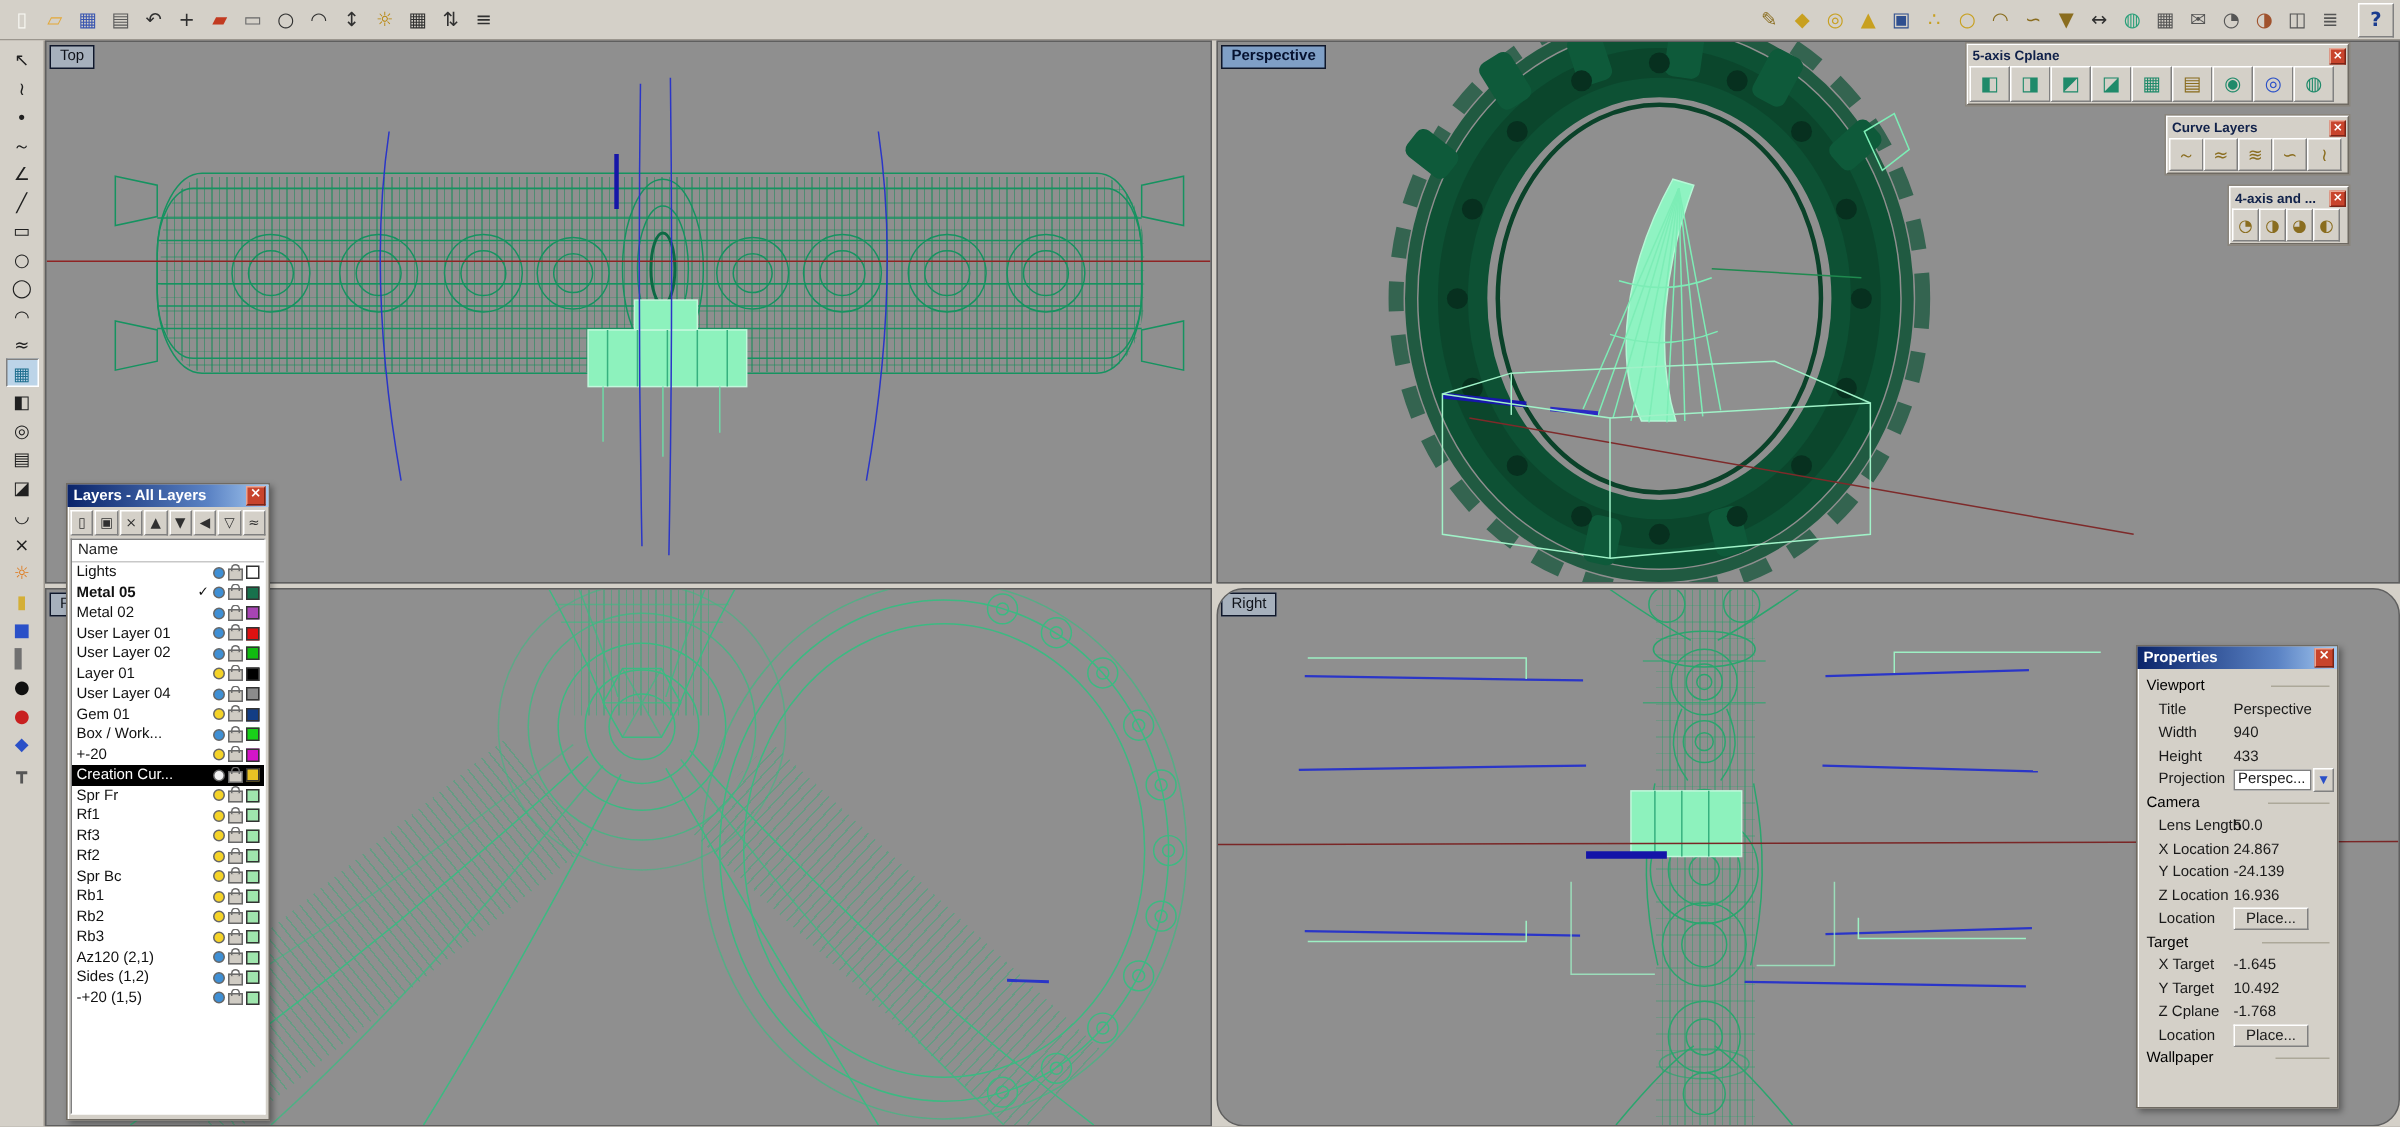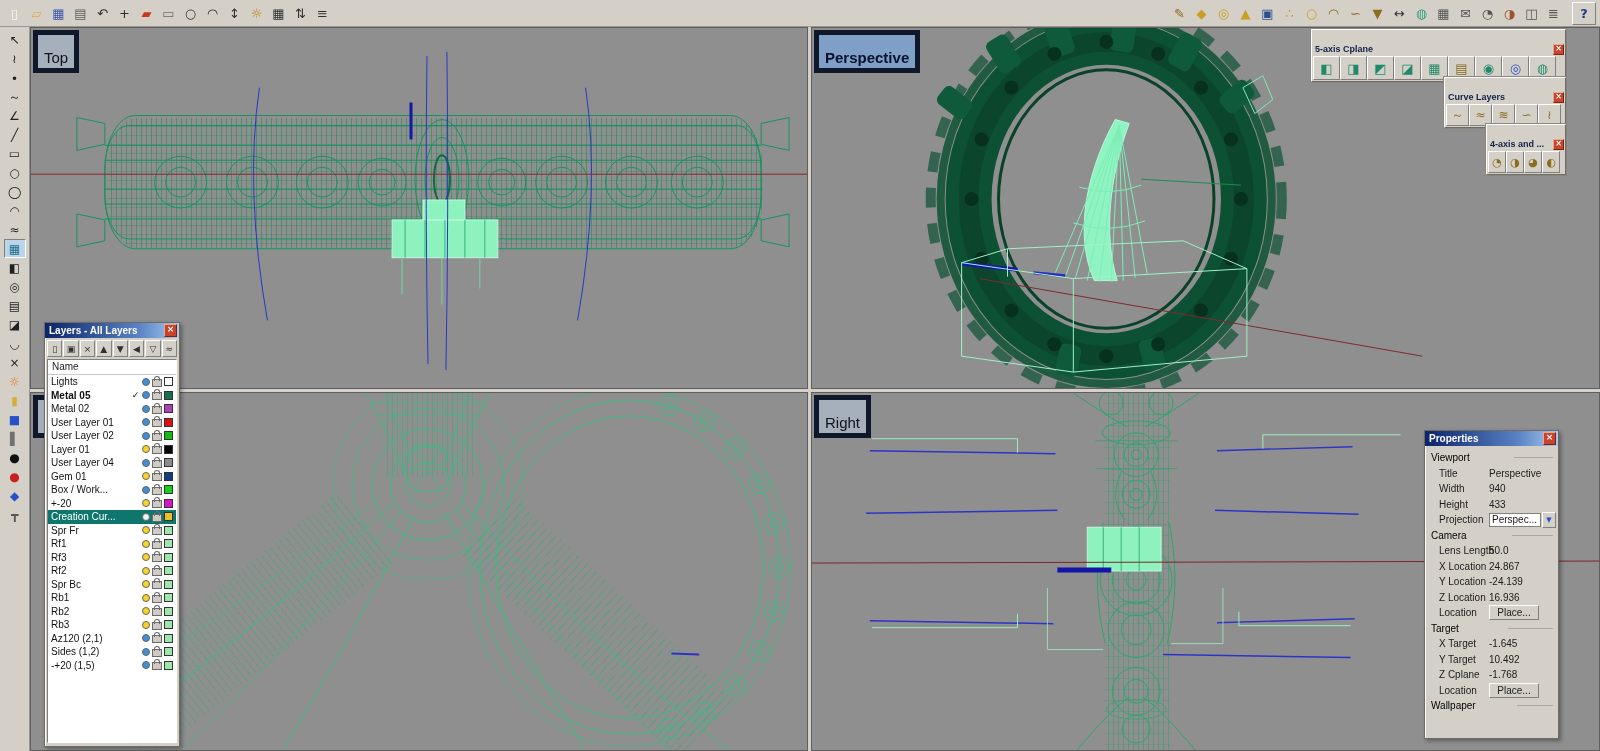--- a/index.html
+++ b/index.html
@@ -26,23 +26,23 @@
        padding-top:3px;box-sizing:border-box;}
   .lt-btn{width:22px;height:19px;flex:none;display:flex;align-items:center;justify-content:center;
        font-size:12px;line-height:1;}
   .lt-btn.active{border:1px solid;border-color:#808080 #fff #fff #808080;background:#bcd4e8;box-sizing:border-box;}
 
   
   .viewport{position:absolute;background:#8f8f8f;border:1px solid #5f5f5f;box-sizing:border-box;overflow:hidden;}
   #vp-top{left:30px;top:27px;width:778px;height:362px;}
   #vp-persp{left:811px;top:27px;width:789px;height:362px;}
   #vp-front{left:30px;top:392px;width:778px;height:359px;}
-  #vp-right{left:811px;top:392px;width:789px;height:359px;}
-  .vp-label{position:absolute;left:2px;top:2px;z-index:3;padding:14px 6px 2px;font-size:15px;
-       color:#10131a;background:#a6b0bc;border:5px solid #0f172a;}
+  #vp-right{left:811px;top:392px;width:789px;height:359px;border-radius:18px;}
+  .vp-label{position:absolute;left:2px;top:2px;z-index:3;padding:1px 6px 2px;font-size:10px;
+       color:#10131a;background:#a6b0bc;border:1px solid #0f172a;}
   .vp-label.active{background:#7f9fc6;color:#061230;font-weight:bold;}
   .vp-art{position:absolute;left:0;top:0;width:100%;height:100%;}
   .hatch{position:absolute;}
   .t-hatch{left:76px;top:90px;width:656px;height:130px;border-radius:30px/52px;
      background:repeating-linear-gradient(90deg,rgba(16,140,86,0) 0 4px,rgba(16,140,86,.5) 4px 5px),
                 repeating-linear-gradient(180deg,rgba(16,140,86,0) 0 8px,rgba(16,140,86,.28) 8px 9px);}
   .f-hatch-up{left:352px;top:0;width:92px;height:84px;
      background:repeating-linear-gradient(90deg,rgba(40,175,115,0) 0 4px,rgba(40,175,115,.45) 4px 5px);}
   .f-hatch-l{left:50px;top:190px;width:320px;height:90px;transform:rotate(-39deg);
      background:repeating-linear-gradient(90deg,rgba(40,175,115,0) 0 5px,rgba(40,175,115,.4) 5px 6px);}
@@ -65,21 +65,21 @@
 
   
   .layers-panel{left:44px;top:322px;width:134px;height:423px;z-index:10;}
   .layers-toolbar{height:19px;display:flex;align-items:center;gap:1px;padding:1px 2px;}
   .ltb-btn{width:15px;height:15px;border:1px solid;border-color:#fff #808080 #808080 #fff;
        background:#d4d0c8;color:#303030;font-size:9px;display:flex;align-items:center;justify-content:center;}
   .layers-list-wrap{position:absolute;left:2px;right:2px;top:36px;bottom:3px;background:#fff;
        border:1px solid;border-color:#808080 #fff #fff #808080;overflow:hidden;}
   .layers-header{font-size:10px;color:#222;padding:1px 4px 0;border-bottom:1px solid #c8c8c8;height:13px;}
   .layer-row{display:flex;align-items:center;height:13.5px;font-size:10px;padding:0 3px;gap:2px;color:#111;}
-  .layer-row.selected{background:#0f766e;color:#fff;}
+  .layer-row.selected{background:#000000;color:#fff;}
   .lname{flex:1;white-space:nowrap;overflow:hidden;}
   .lname.bold{font-weight:bold;}
   .lcheck{width:9px;font-size:9px;text-align:center;flex:none;}
   .bulb{width:8px;height:8px;border-radius:50%;border:1px solid #666;box-sizing:border-box;flex:none;}
   .lock{width:8px;height:6px;background:#cfcbc3;border:1px solid #6a6a6a;position:relative;flex:none;margin-top:2px;box-sizing:content-box;}
   .lock::before{content:"";position:absolute;left:1px;top:-4px;width:4px;height:4px;
        border:1px solid #6a6a6a;border-bottom:none;border-radius:3px 3px 0 0;}
   .swatch{width:9px;height:9px;border:1px solid #333;box-sizing:border-box;flex:none;}
 
   
@@ -97,21 +97,21 @@
   .prop-row.ddrow .dd-arrow{display:flex;width:13px;height:14px;margin-left:1px;
        border:1px solid;border-color:#fff #808080 #808080 #fff;background:#d4d0c8;
        font-size:7px;align-items:center;justify-content:center;color:#2a50c8;}
   .prop-row.btnrow .pvalue{flex:none;width:48px;text-align:center;height:13px;line-height:13px;
        border:1px solid;border-color:#fff #808080 #808080 #fff;background:#d4d0c8;}
 
   
   .float-tb{position:absolute;background:#d4d0c8;border:1px solid;border-color:#fff #6f6a62 #6f6a62 #fff;
        outline:1px solid #8a857d;z-index:9;}
   .ft-title{display:flex;align-items:center;height:12px;font-size:9px;font-weight:bold;color:#10214a;
-       padding:1px 1px 0 3px;margin-top:12px;}
+       padding:1px 1px 0 3px;}
   .ft-title .t{flex:1;white-space:nowrap;overflow:hidden;}
   .ft-title .xbtn{width:9px;height:9px;font-size:8px;line-height:7px;}
   .ft-icons{display:flex;padding:1px;}
   .ft-btn{border:1px solid;border-color:#fff #808080 #808080 #fff;background:#d4d0c8;
        display:flex;align-items:center;justify-content:center;box-sizing:border-box;}
   #ft-5axis{left:1311px;top:29px;width:253px;}
   #ft-5axis .ft-btn{width:27px;height:24px;font-size:13px;}
   #ft-curve{left:1444px;top:77px;width:120px;}
   #ft-curve .ft-btn{width:23px;height:22px;font-size:12px;}
   #ft-4axis{left:1486px;top:124px;width:78px;}

